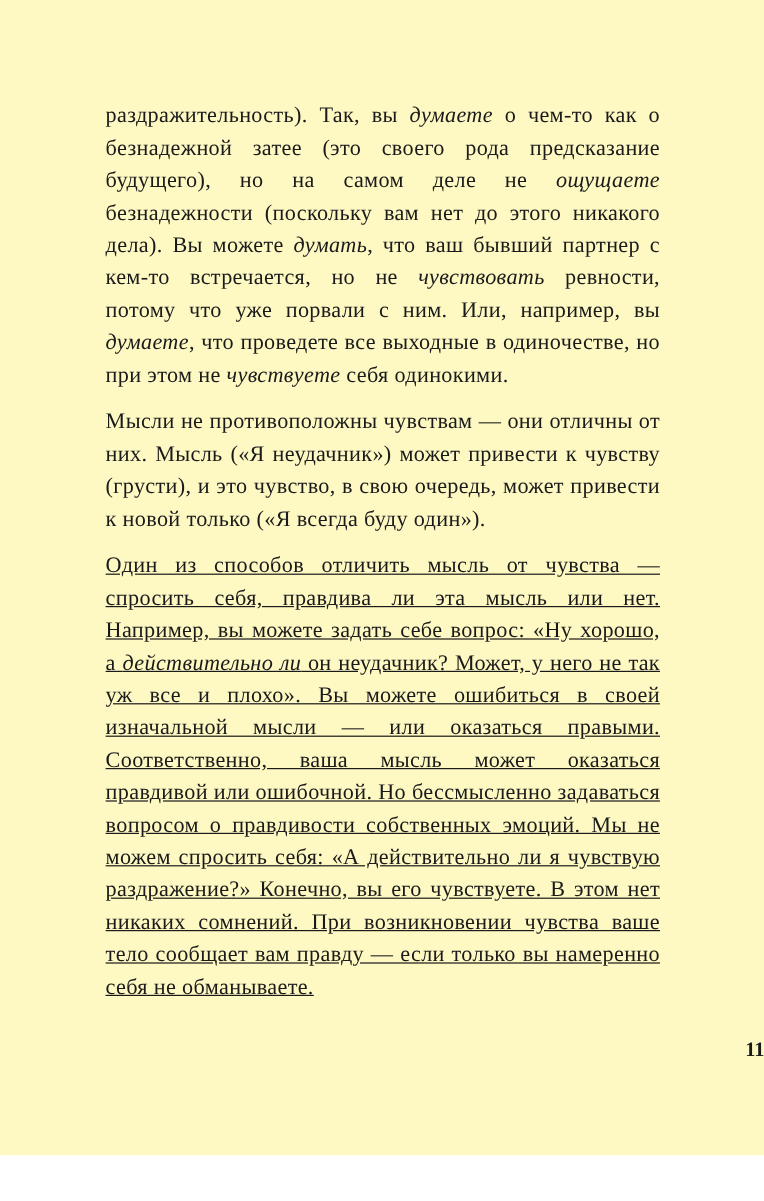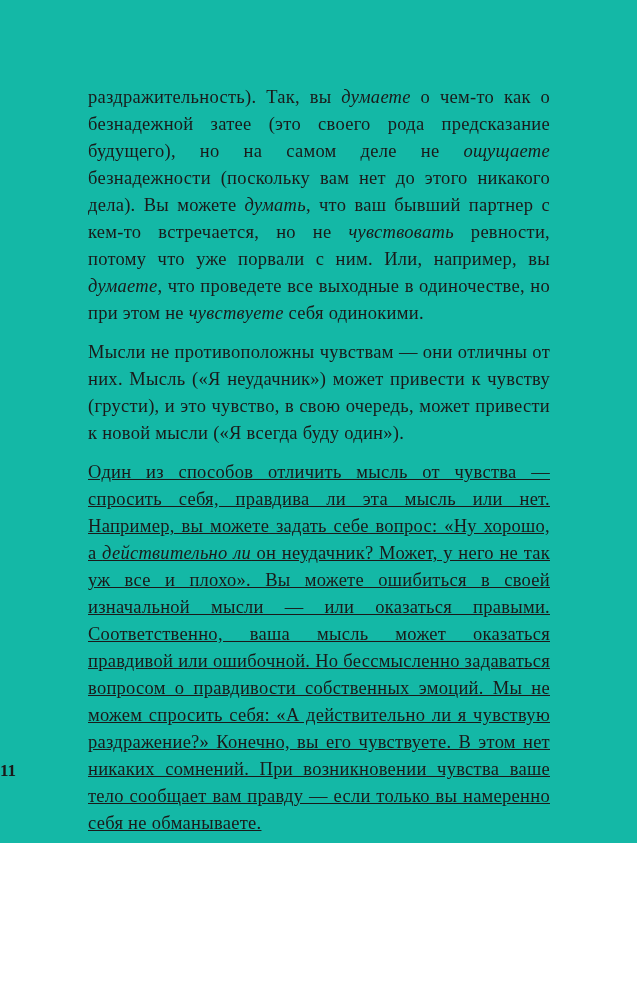--- a/index.html
+++ b/index.html
@@ -3,22 +3,22 @@
 <meta charset="utf-8">
 <style>
   html, body {
     margin: 0;
     padding: 0;
     background: #ffffff;
   }
   .book-page {
     position: relative;
     width: 637px;
-    height: 843px;
-    background: #14b8a6;
+    height: 963px;
+    background: #fef9c3;
     box-sizing: border-box;
     overflow: hidden;
   }
   .text-block {
     position: absolute;
     left: 88px;
     top: 84px;
     width: 462px;
     font-family: "Liberation Serif", "DejaVu Serif", serif;
     font-size: 18.5px;
@@ -37,36 +37,36 @@
     margin-bottom: 0;
     text-decoration: underline;
   }
   .para em {
     font-style: italic;
     font-family: inherit;
   }
   .page-footer {
     position: absolute;
     left: 0;
-    bottom: 62px;
+    bottom: 78px;
     width: 100%;
-    text-align: left;
+    text-align: right;
   }
   .page-number {
     font-family: "Liberation Serif", "DejaVu Serif", serif;
     font-weight: bold;
     font-size: 17px;
     color: #1a1a1a;
   }
 </style>
 </head>
 <body>
 
 <div class="book-page">
   <main class="text-block">
       <p class="para"><span>раздражительность). Так, вы </span><em>думаете</em><span> о чем-то как о безнадежной затее (это своего рода предсказание будущего), но на самом деле не </span><em>ощущаете</em><span> безнадежности (поскольку вам нет до этого никакого дела). Вы можете </span><em>думать</em><span>, что ваш бывший партнер с кем-то встречается, но не </span><em>чувствовать</em><span> ревности, потому что уже порвали с ним. Или, например, вы </span><em>думаете</em><span>, что проведете все выходные в одиночестве, но при этом не </span><em>чувствуете</em><span> себя одинокими.</span></p>
-      <p class="para"><span>Мысли не противоположны чувствам — они отличны от них. Мысль («Я неудачник») может привести к чувству (грусти), и это чувство, в свою очередь, может привести к новой мысли («Я всегда буду один»).</span></p>
+      <p class="para"><span>Мысли не противоположны чувствам — они отличны от них. Мысль («Я неудачник») может привести к чувству (грусти), и это чувство, в свою очередь, может привести к новой только («Я всегда буду один»).</span></p>
       <p class="para"><span>Один из способов отличить мысль от чувства — спросить себя, правдива ли эта мысль или нет. Например, вы можете задать себе вопрос: «Ну хорошо, а </span><em>действительно ли</em><span> он неудачник? Может, у него не так уж все и плохо». Вы можете ошибиться в своей изначальной мысли — или оказаться правыми. Соответственно, ваша мысль может оказаться правдивой или ошибочной. Но бессмысленно задаваться вопросом о правдивости собственных эмоций. Мы не можем спросить себя: «А действительно ли я чувствую раздражение?» Конечно, вы его чувствуете. В этом нет никаких сомнений. При возникновении чувства ваше тело сообщает вам правду — если только вы намеренно себя не обманываете.</span></p>
     </main>
   <footer class="page-footer">
     <span class="page-number">11</span>
   </footer>
 </div>
 
 </body></html>

